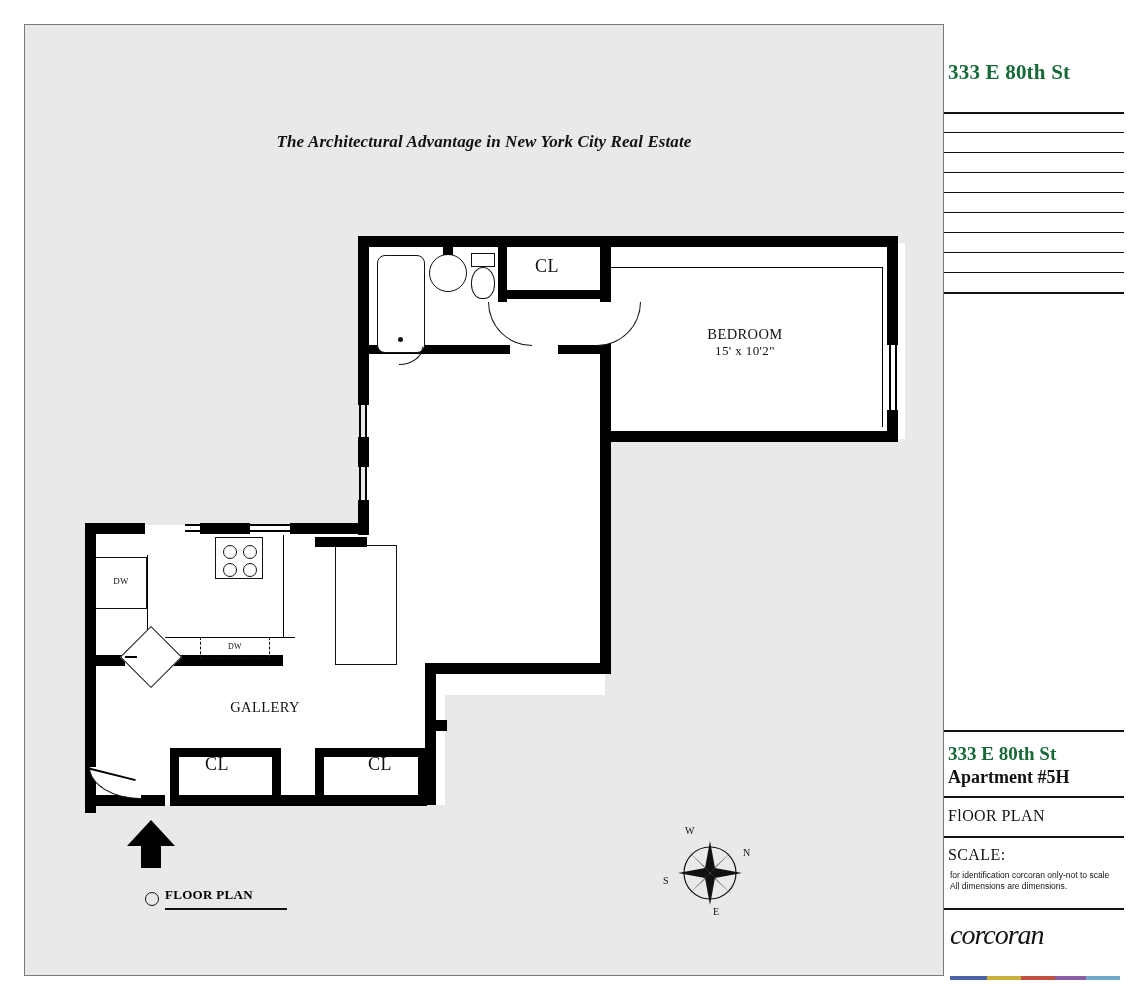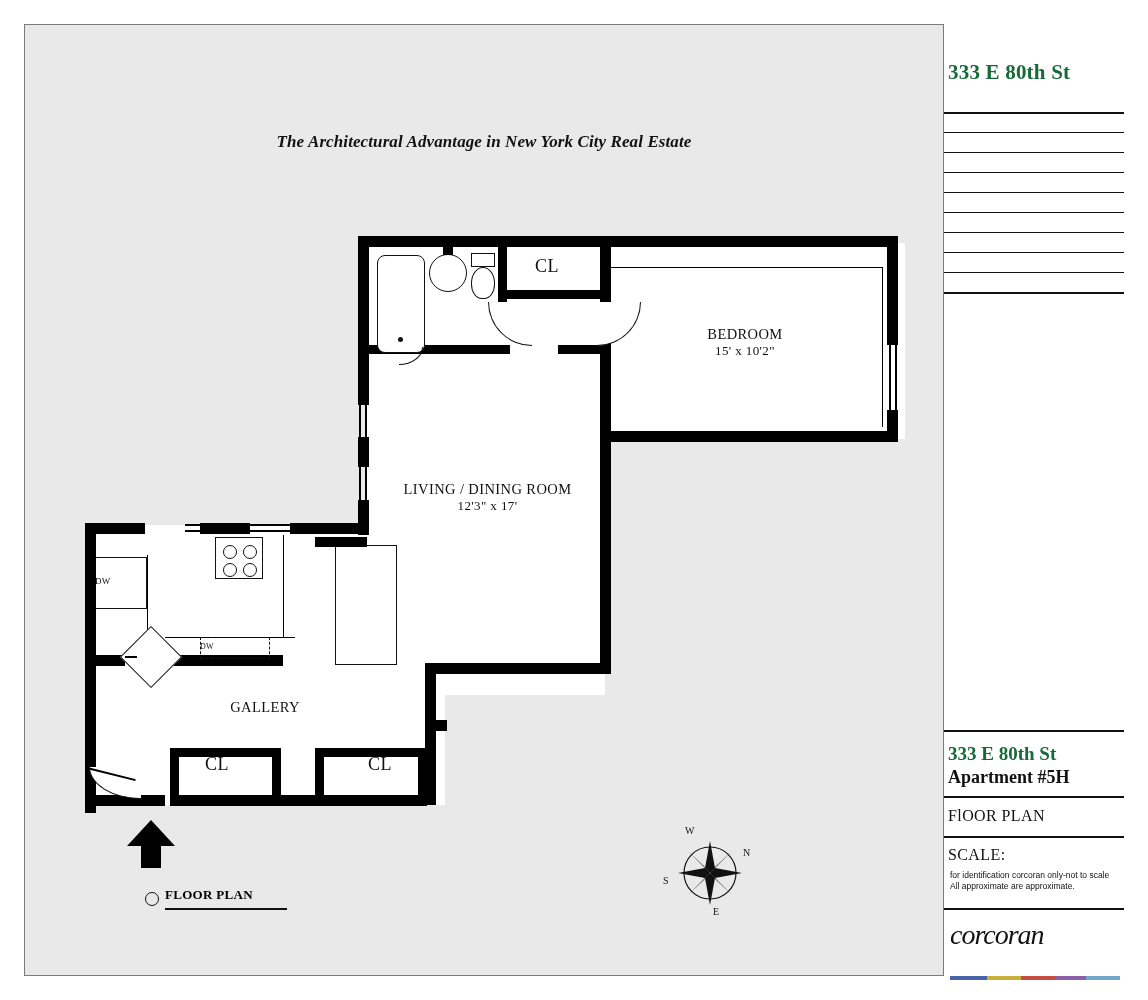--- a/index.html
+++ b/index.html
@@ -71,21 +71,21 @@
     position: absolute;
     font-size: 18px;
     letter-spacing: .5px;
     color: #111;
   }
   .tiny-label {
     position: absolute;
     font-size: 8px;
     letter-spacing: .3px;
     color: #111;
-    text-align: left;
+    text-align: center;
   }
   
   .fixture-outline {
     position: absolute;
     border: 1.5px solid #111;
     background: #ffffff;
     box-sizing: border-box;
   }
   .door-arc {
     position: absolute;
@@ -350,24 +350,20 @@
     <div class="wall" style="left:290px; top:512px; width:52px; height:10px;"></div>
 
     <div class="door-arc" style="left:64px; top:742px; width:52px; height:32px; border-radius:0 0 0 100%; border-top:none; border-right:none; background:#fff;"></div>
     <div class="thinline" style="left:62px; top:742px; width:50px; height:2px; transform:rotate(14deg); transform-origin:left center;"></div>
 
     <div class="room-label" style="left:620px; top:300px; width:200px;">
       <span>BEDROOM</span>
       <span class="dims">15' x 10'2"</span>
     </div>
 
-    <div class="room-label" style="left:355px; top:455px; width:215px;">
-      <span>LIVING / DINING ROOM</span>
-      <span class="dims">12'3" x 17'</span>
-    </div>
 
 
     <div class="room-label" style="left:150px; top:673px; width:180px;">
       <span>GALLERY</span>
     </div>
 
     <div class="cl-label" style="left:510px; top:231px;">CL</div>
     <div class="cl-label" style="left:180px; top:729px;">CL</div>
     <div class="cl-label" style="left:343px; top:729px;">CL</div>
 
@@ -423,21 +419,21 @@
       <span class="apt">Apartment #5H</span>
     </div>
 
     <div class="sb-rule" style="top:772px;"></div>
     <div id="sb-floorplan">FlOOR PLAN</div>
 
     <div class="sb-rule" style="top:812px;"></div>
     <div id="sb-scale">SCALE:</div>
     <div id="sb-scale-notes">
       <div>for identification corcoran only-not to scale</div>
-      <div>All approximate are approximate.</div>
+      <div>All dimensions are dimensions.</div>
     </div>
 
     <div class="sb-rule" style="top:884px;"></div>
     <div id="sb-logo">corcoran</div>
     <div id="sb-logo-bar"></div>
   </div>
 
 </div>
 
 </body></html>

